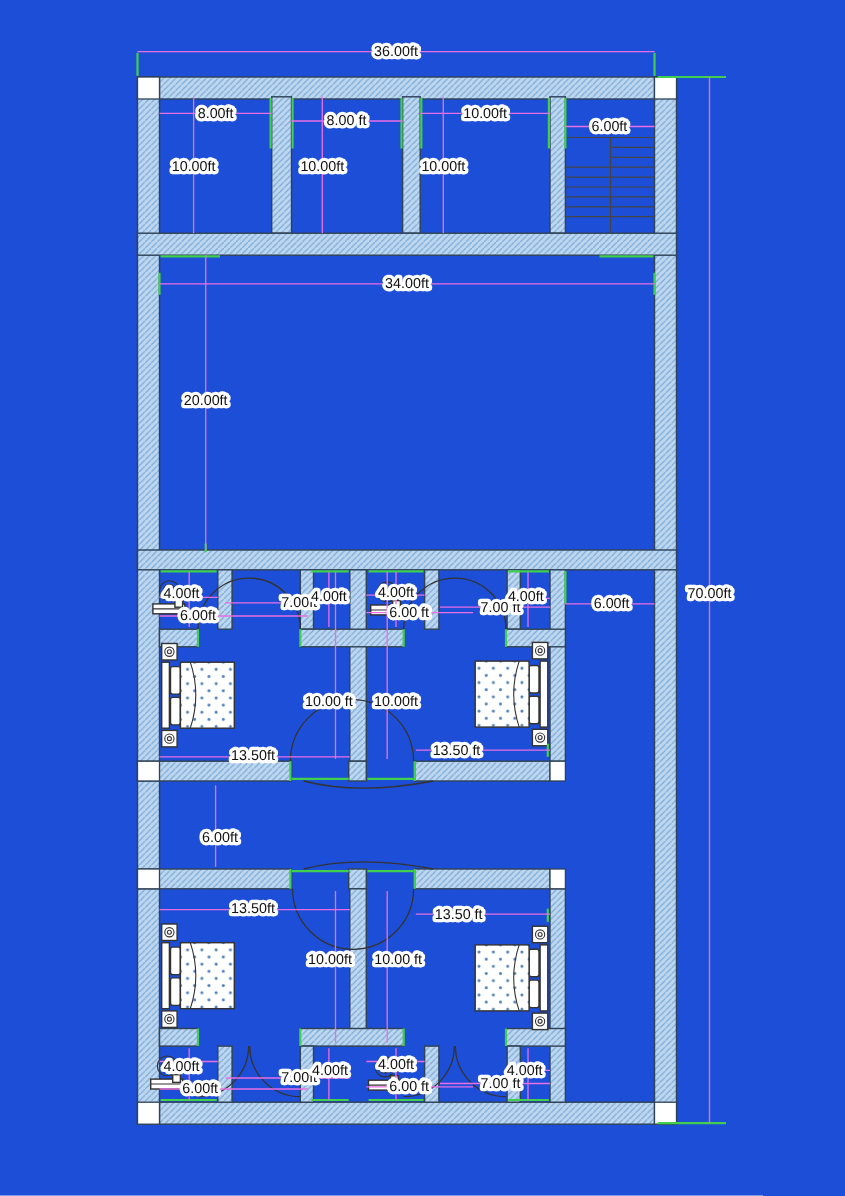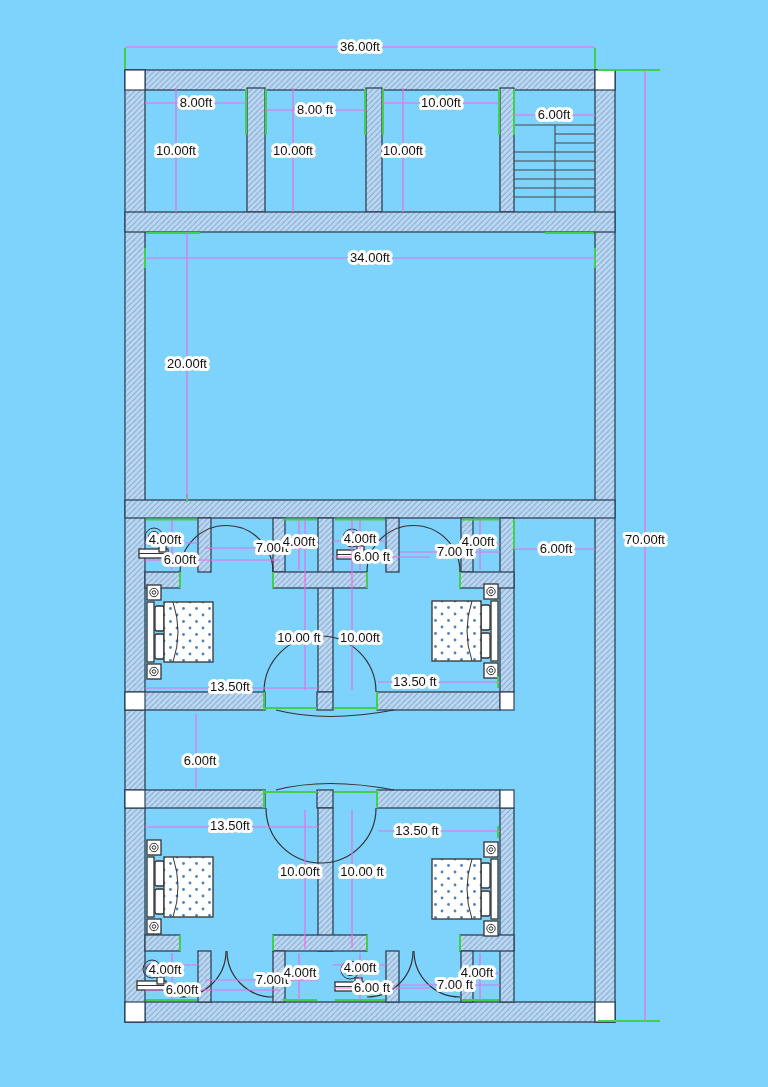--- a/index.html
+++ b/index.html
@@ -1,16 +1,16 @@
 <!DOCTYPE html>
 <html><head>
 <meta charset="utf-8">
 <style>
   html,body{margin:0;padding:0;background:#fff;}
-  .canvas{width:768px;height:1087px;position:relative;background:#7dd3fc;overflow:hidden;}
+  .canvas{width:768px;height:1087px;position:relative;background:#1d4ed8;overflow:hidden;}
   svg{display:block;}
   .wall{fill:url(#hatch);stroke:#2f4358;stroke-width:1.3;}
   .wsq{fill:#ffffff;stroke:#2f4358;stroke-width:1.2;}
   .dim{stroke:#e96fe3;stroke-width:1.2;}
   .grn{stroke:#41cf4e;stroke-width:2;}
   .door{fill:none;stroke:#333;stroke-width:1.2;}
   .stair{stroke:#444;stroke-width:1.1;}
   .furn{fill:#fff;stroke:#333;stroke-width:1.3;}
   .furnthin{fill:none;stroke:#333;stroke-width:1;}
   text.lbl{font-family:"Liberation Sans",sans-serif;font-size:13px;fill:#111;

